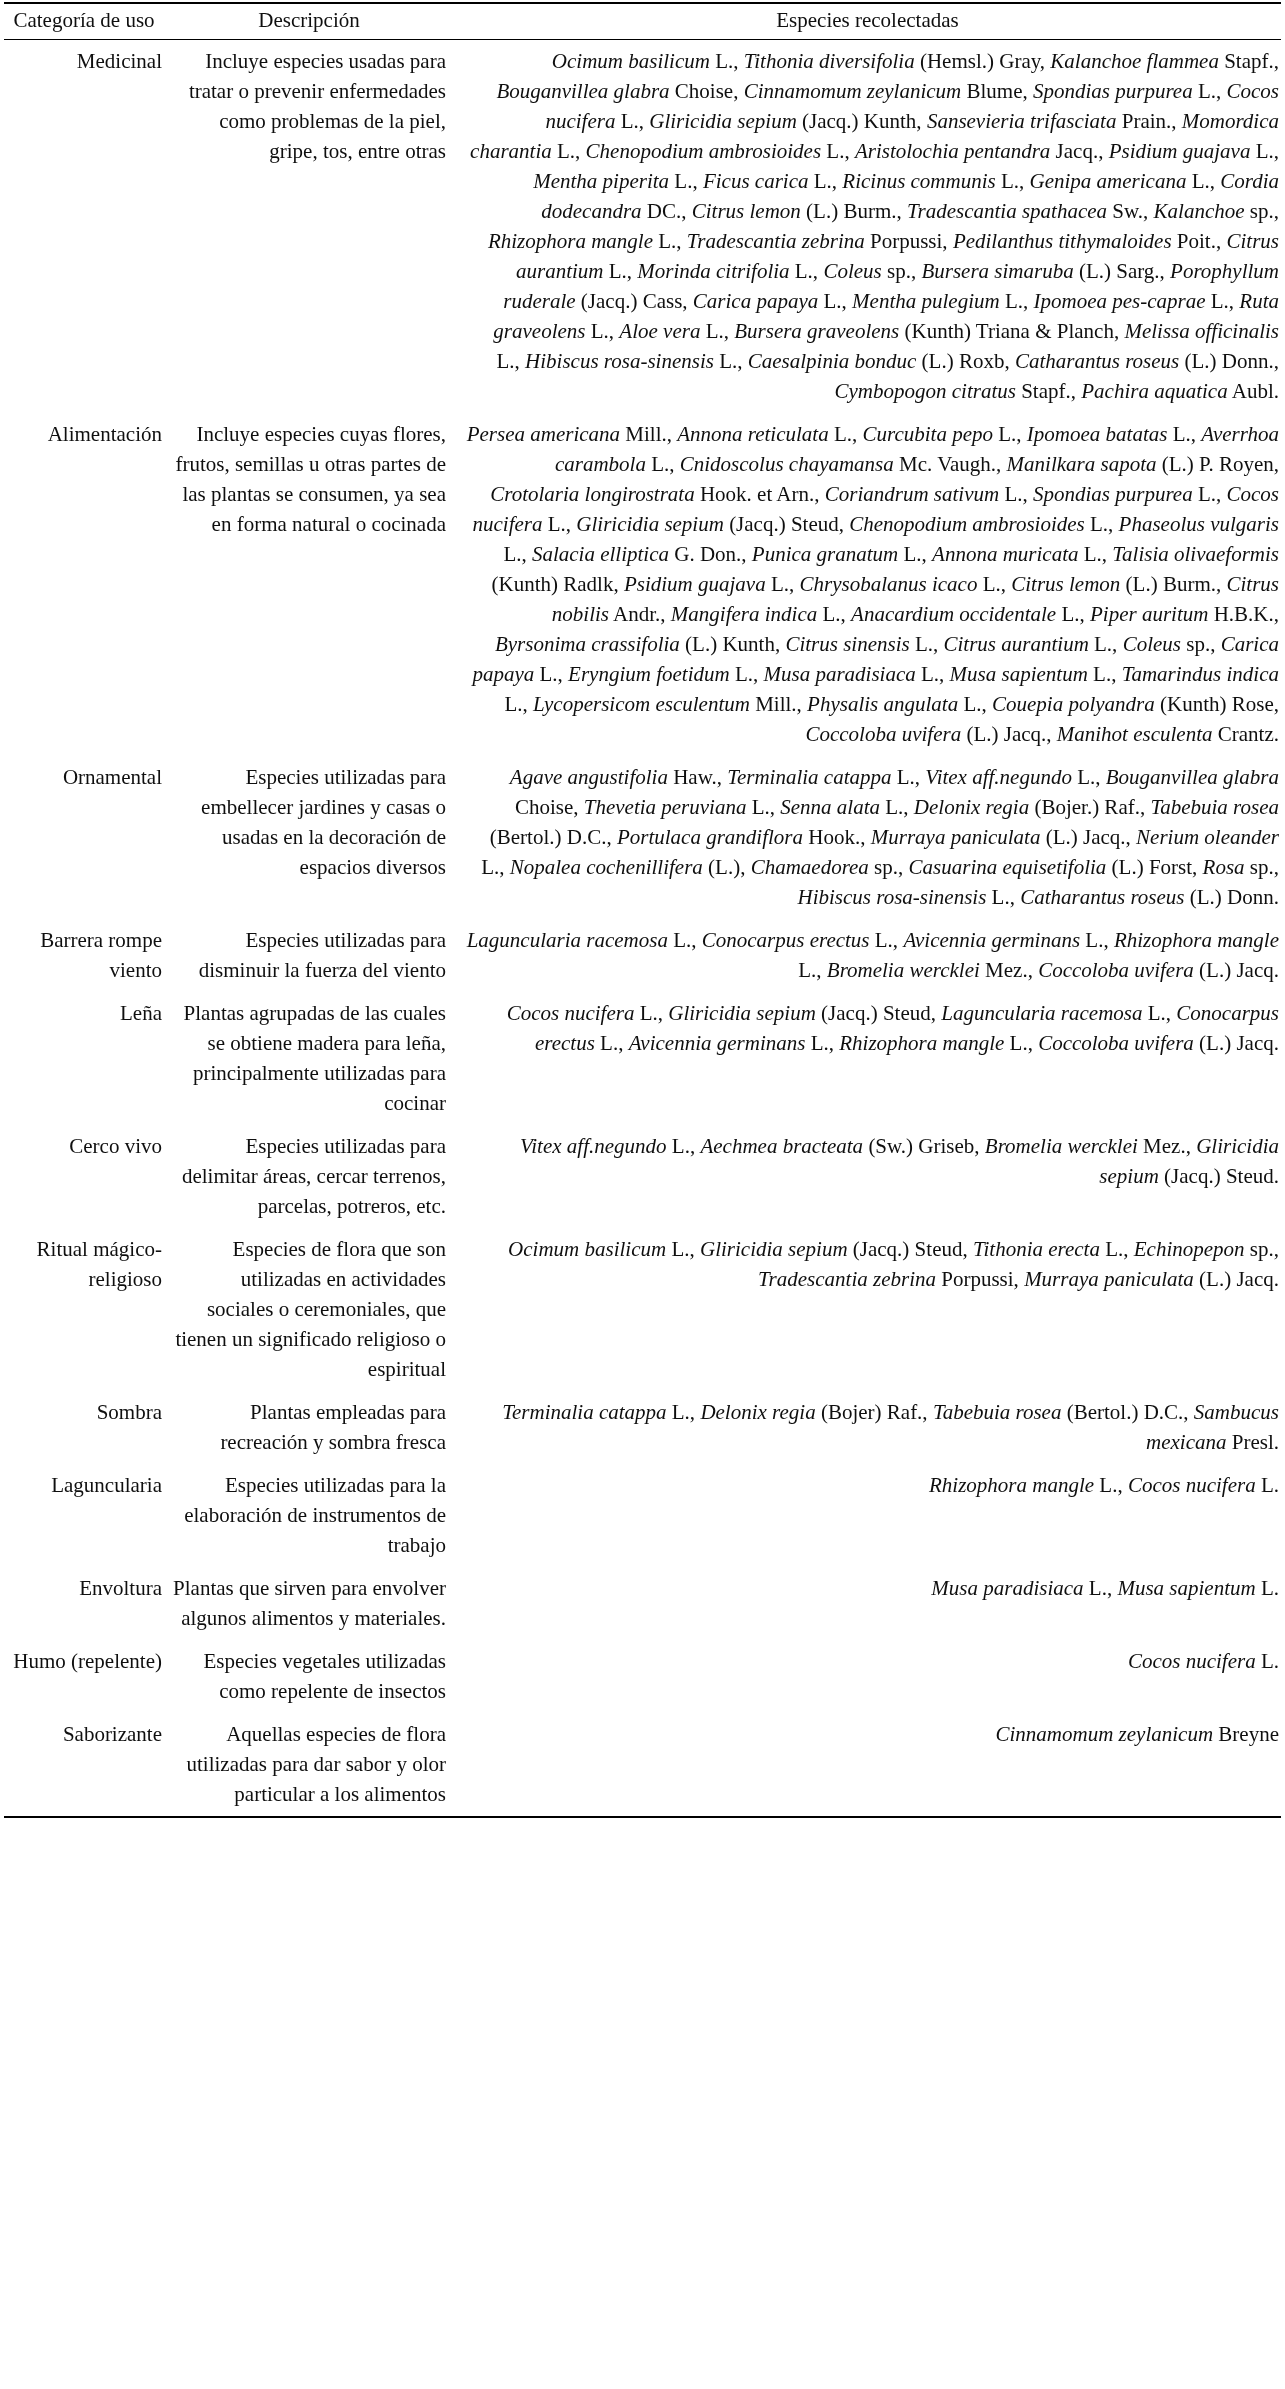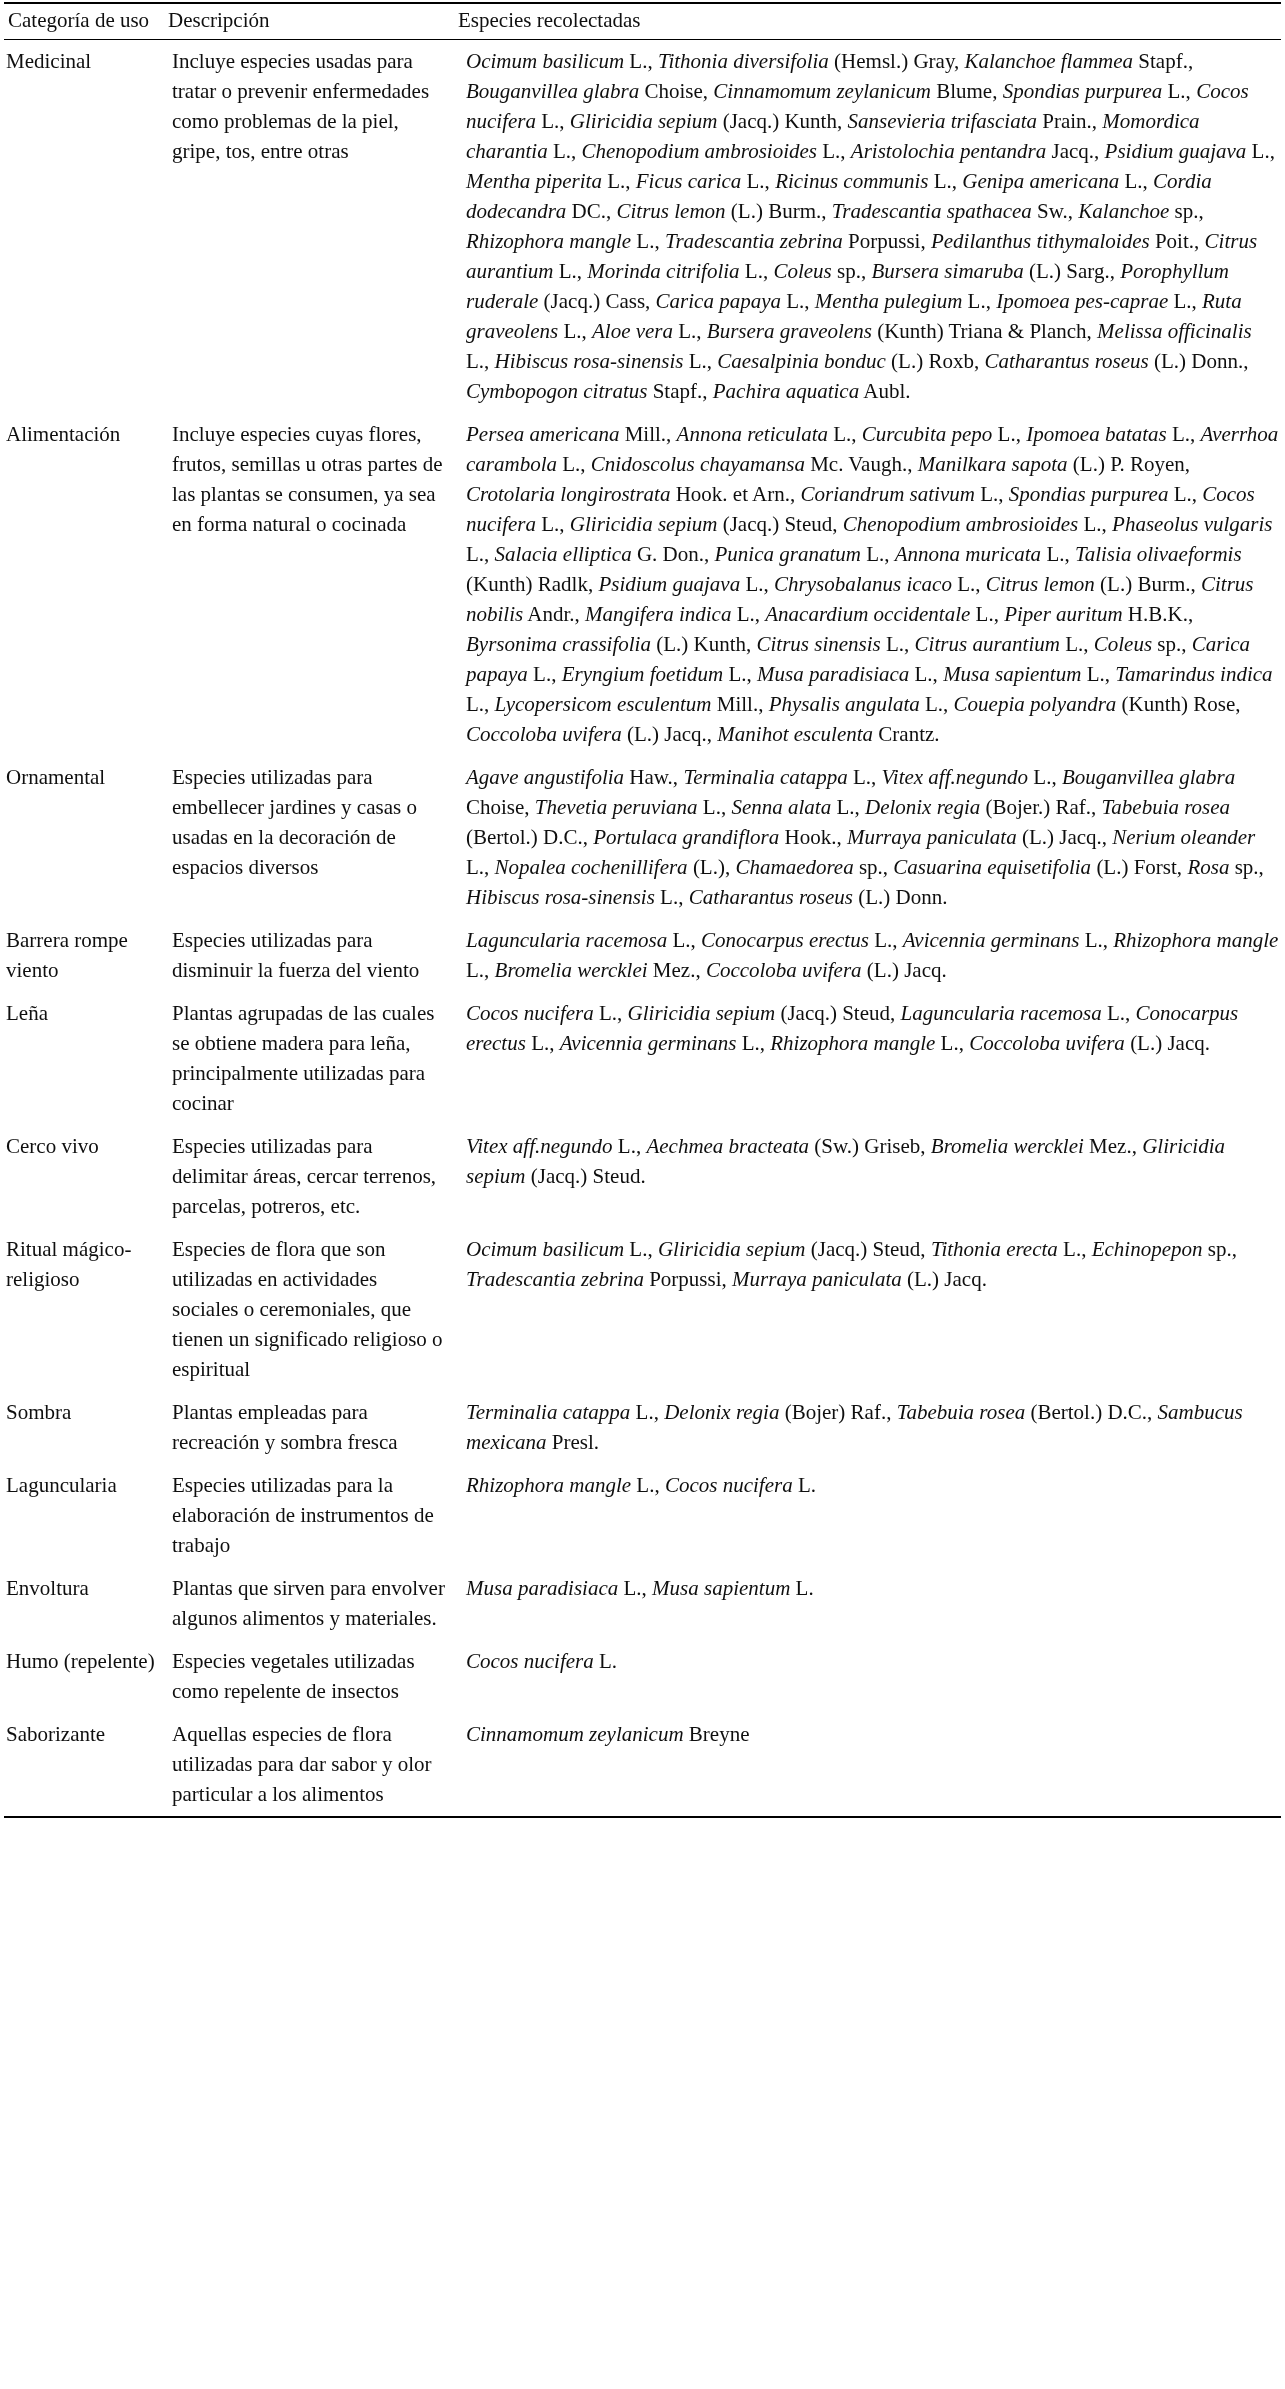--- a/index.html
+++ b/index.html
@@ -25,28 +25,28 @@
     line-height: 30px;
     border-top: 2px solid #000;
     border-bottom: 2px solid #000;
   }
   col.c-cat  { width: 160px; }
   col.c-desc { width: 290px; }
   col.c-spec { width: auto; }
   thead th {
     font-weight: normal;
     font-size: 21px;
-    text-align: left;
+    text-align: center;
     padding: 1px 4px 4px 4px;
     border-bottom: 1.5px solid #000;
     vertical-align: bottom;
   }
   tbody td {
     vertical-align: top;
-    text-align: left;
+    text-align: right;
     padding: 6px 6px 7px 6px;
   }
   td.cat {
     padding-left: 2px;
     padding-right: 2px;
   }
   td.desc {
     padding-left: 8px;
     padding-right: 8px;
   }

